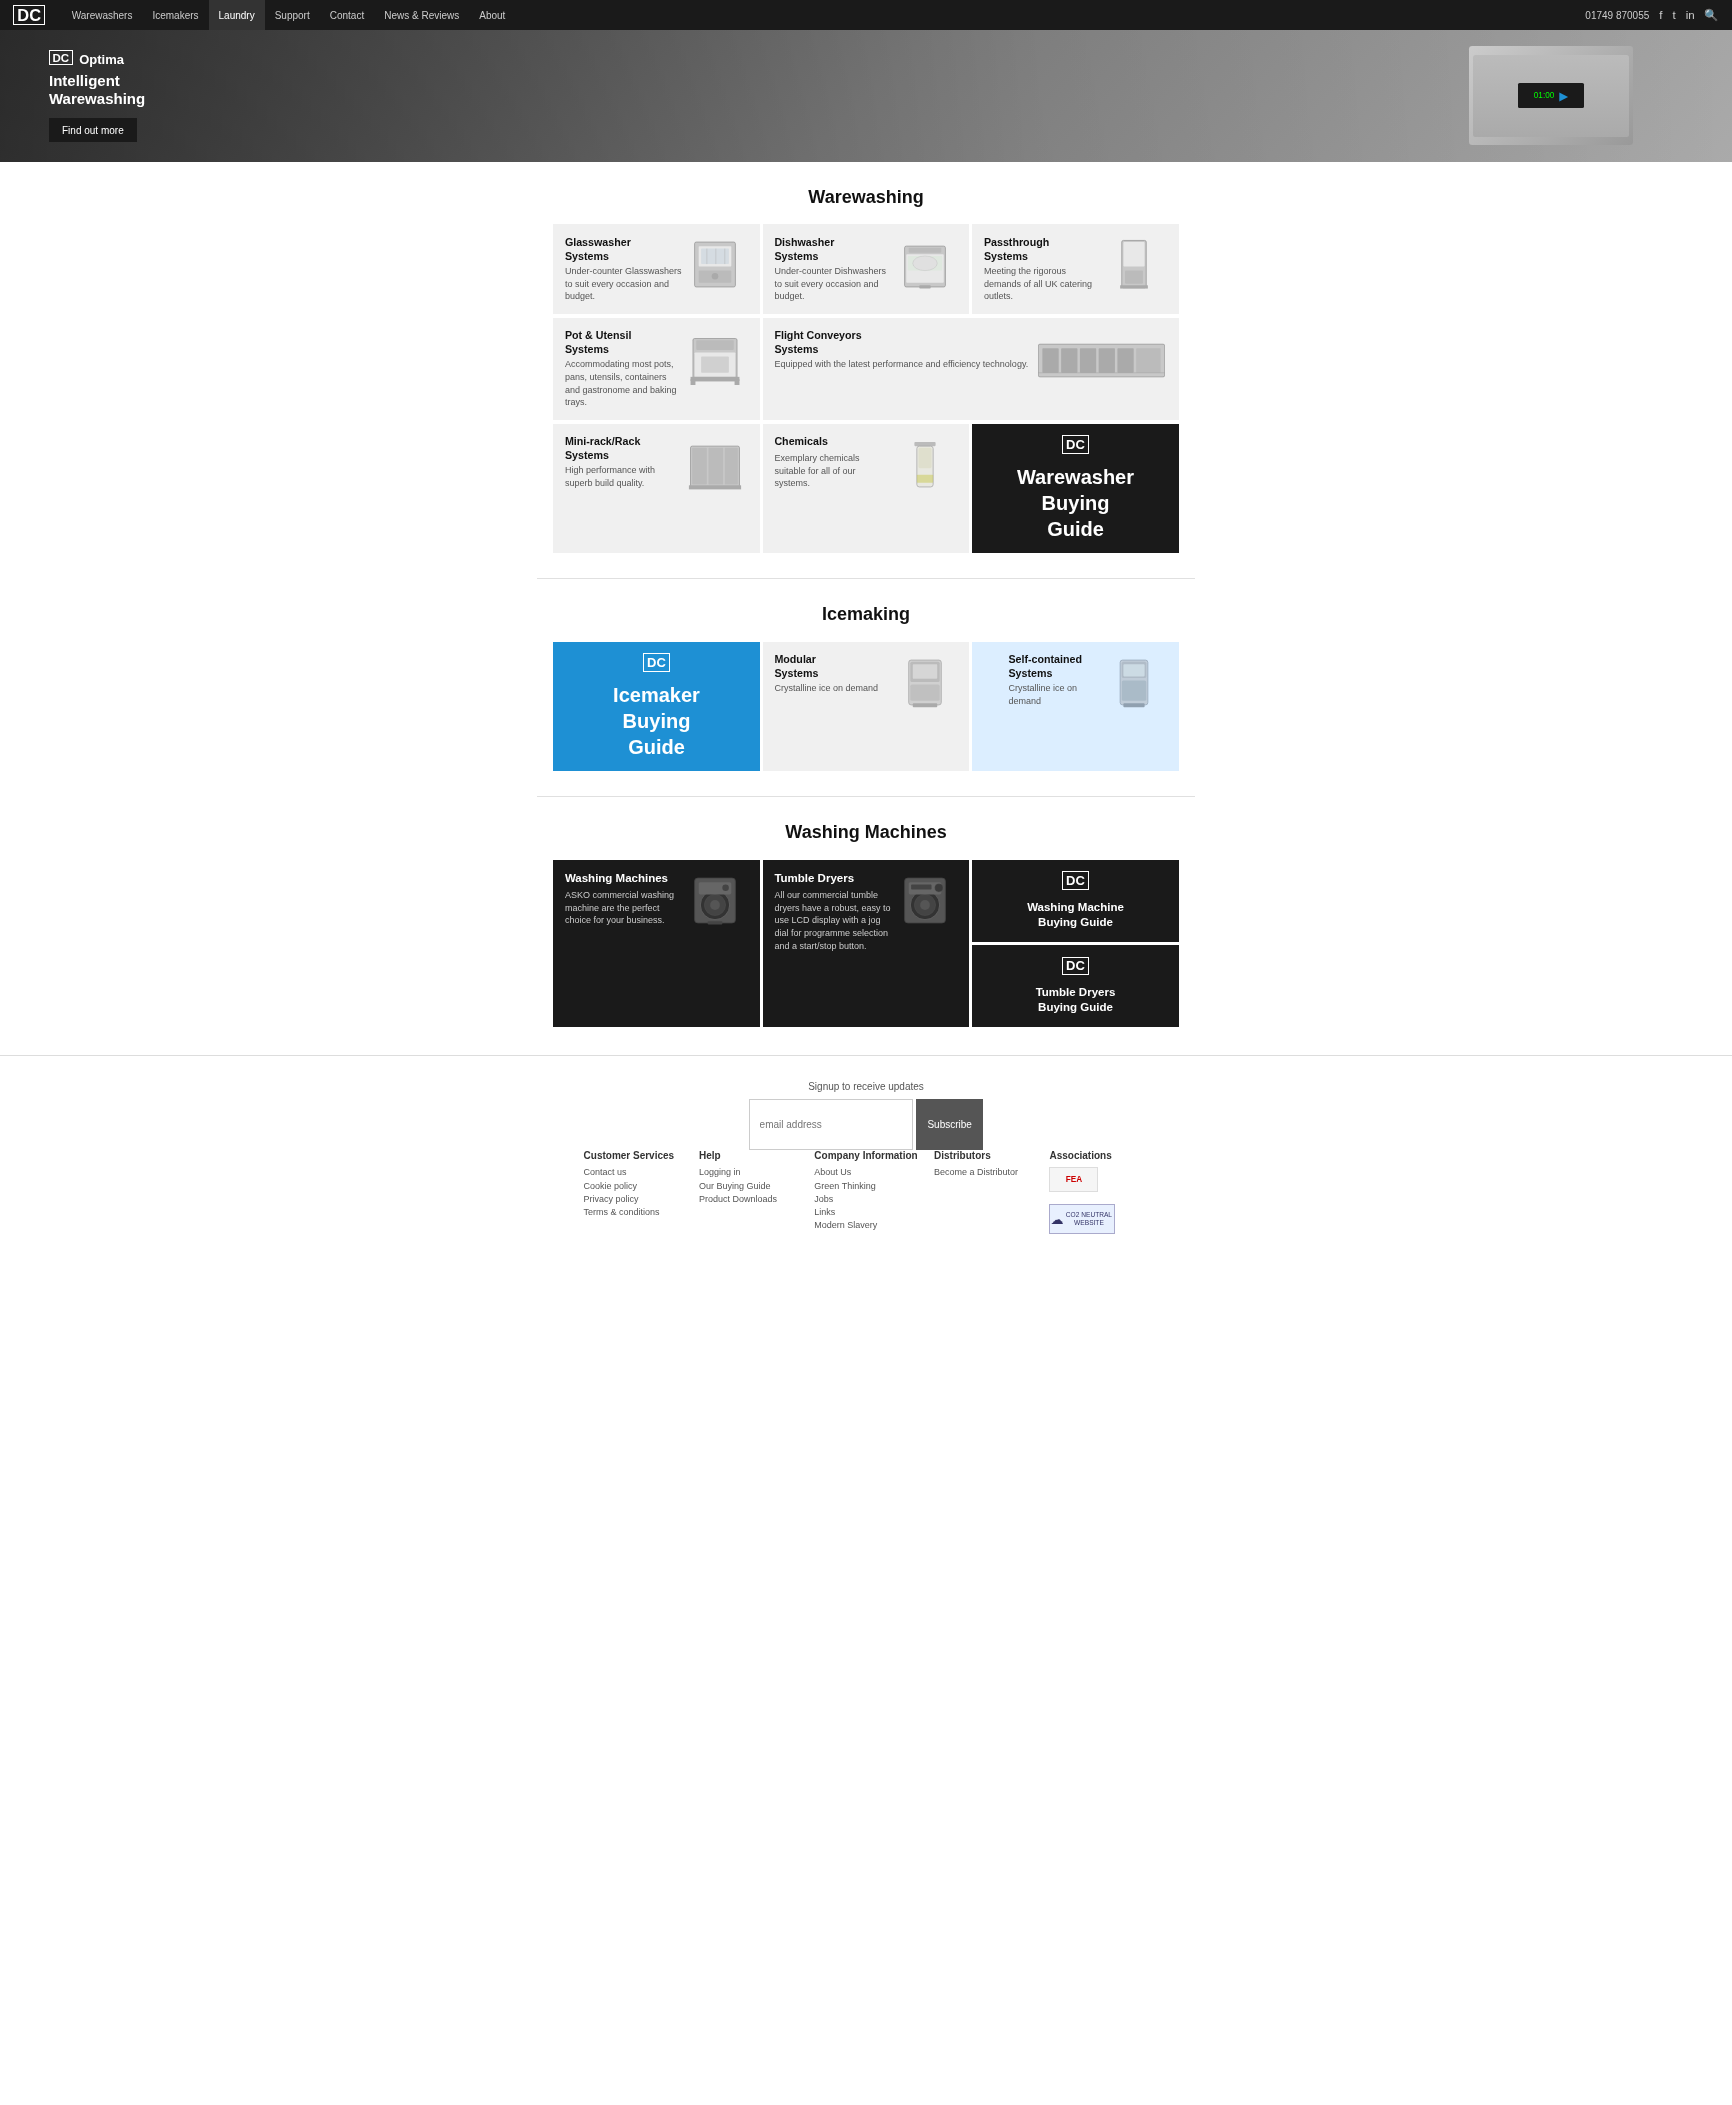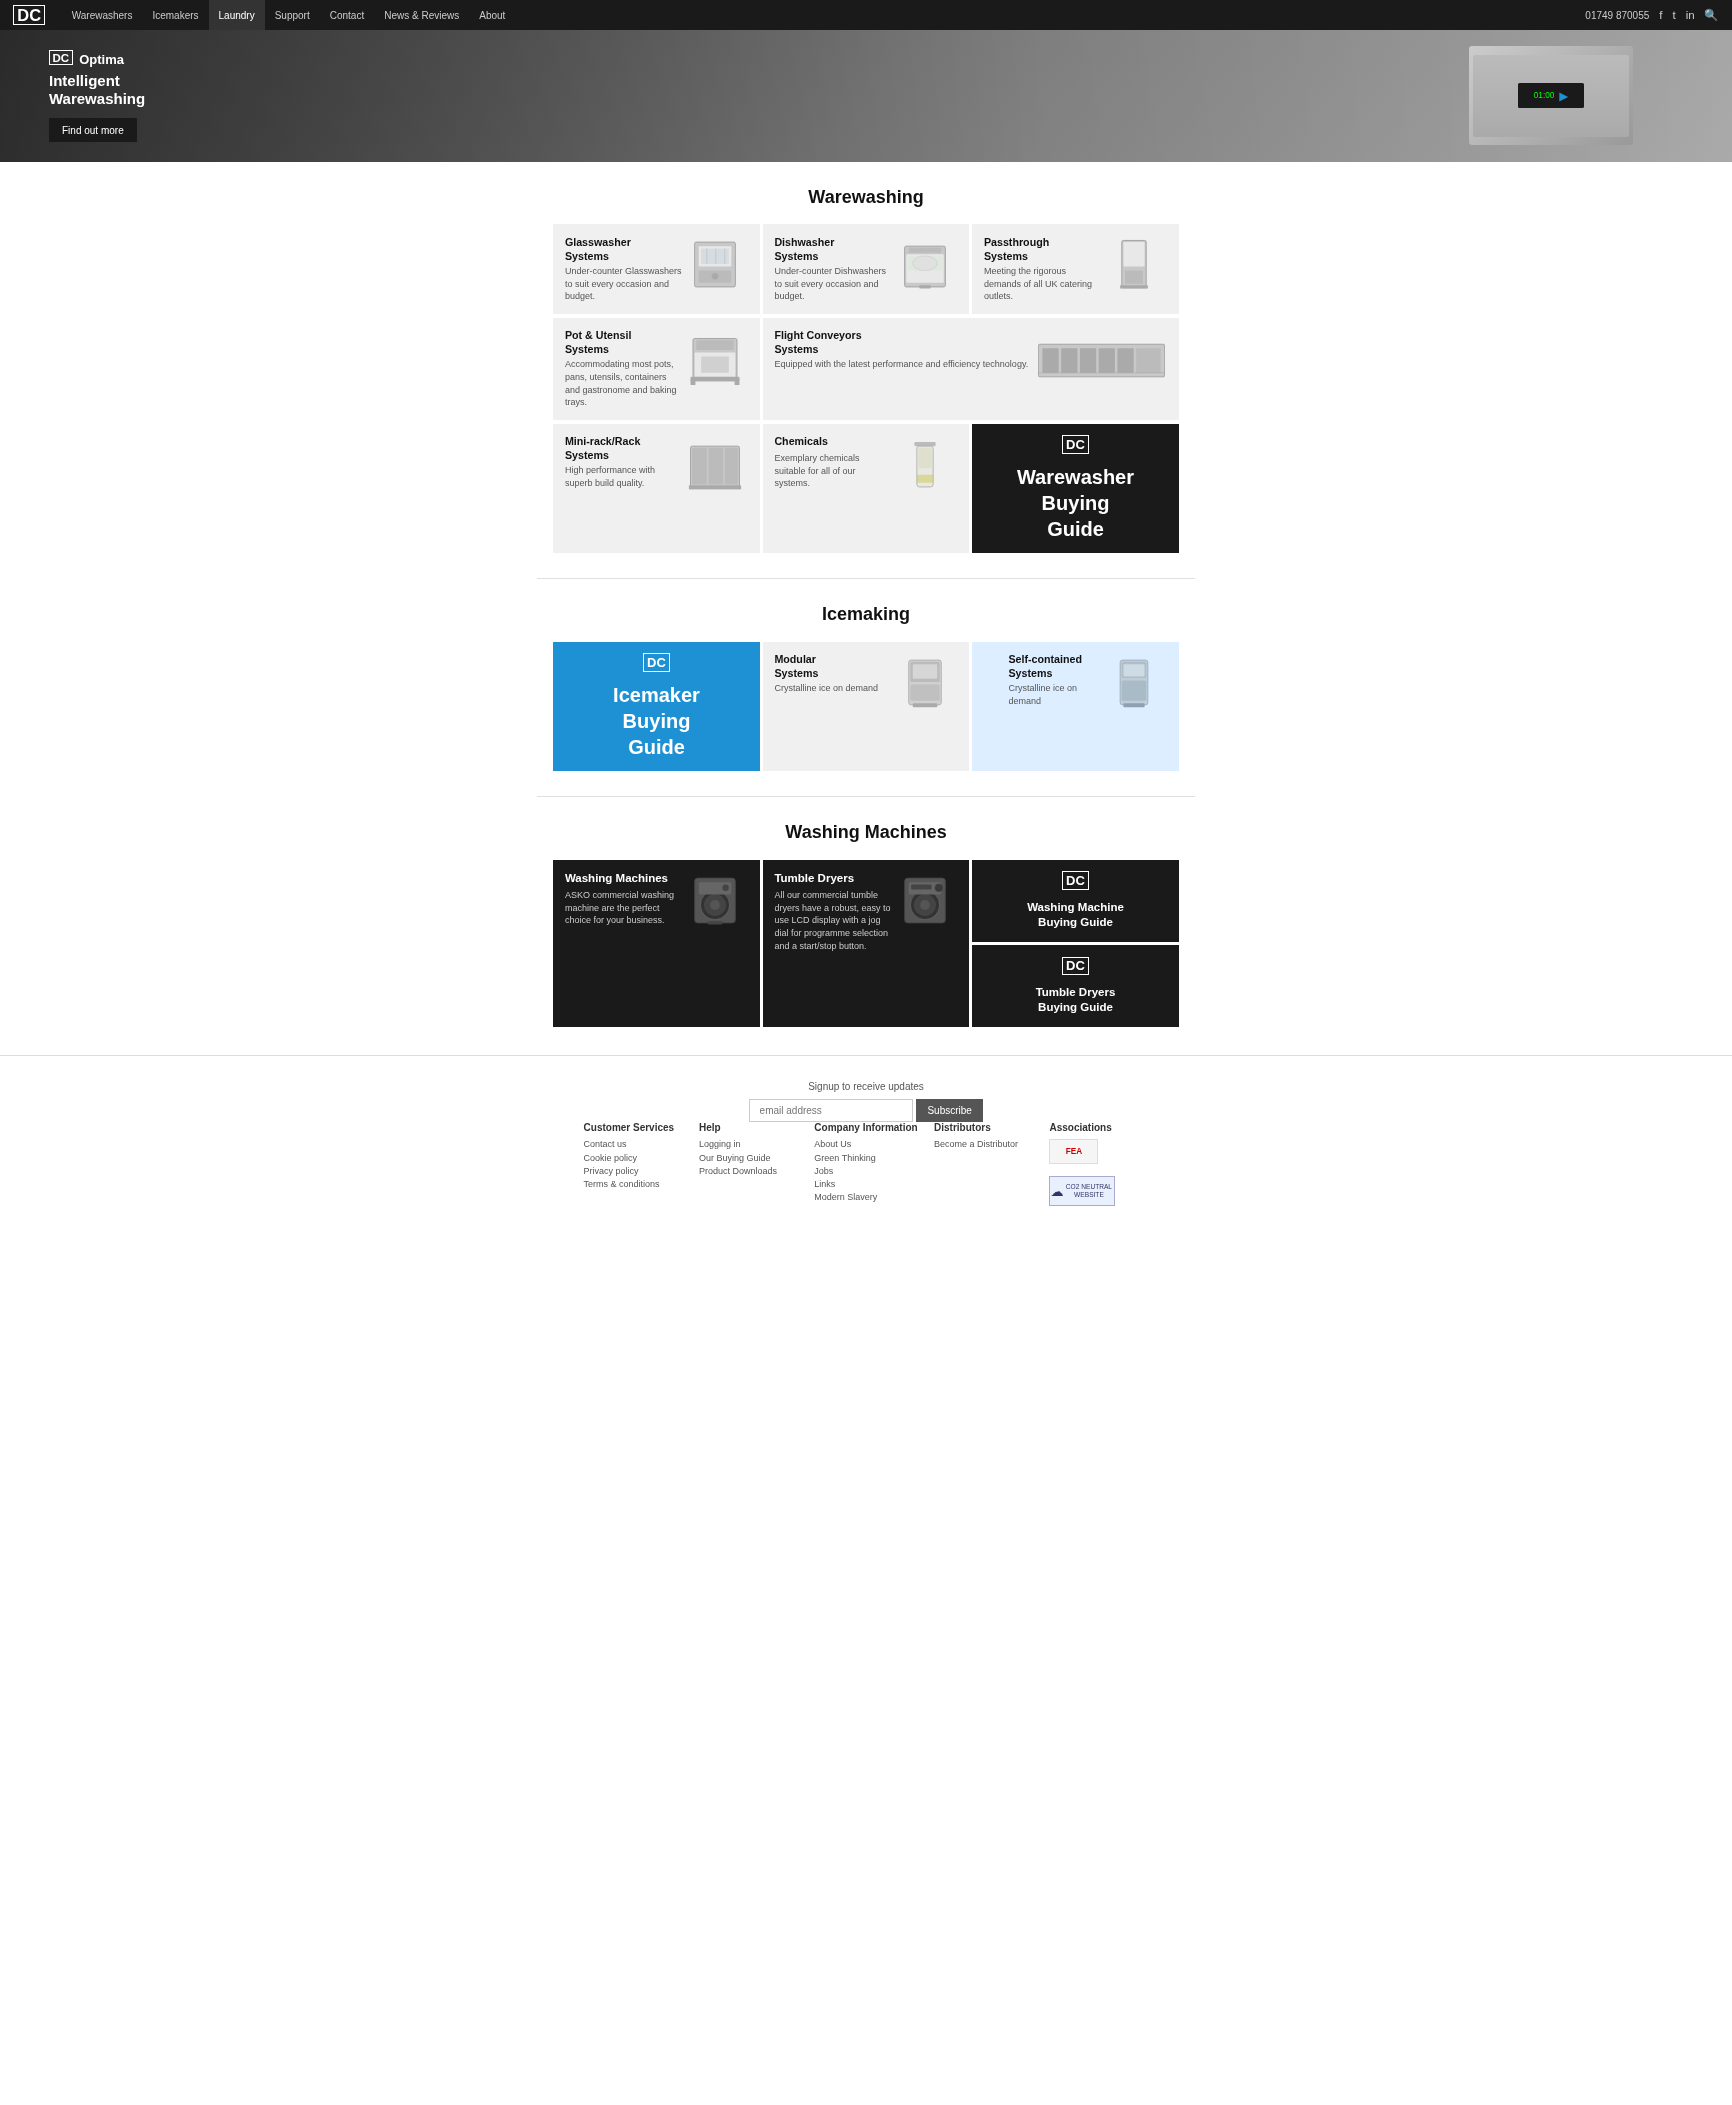--- a/index.html
+++ b/index.html
@@ -190,21 +190,21 @@
       padding: 25px 33px;
       background: #fff;
     }
     .footer-signup {
       text-align: center;
     }
     .footer-signup p { font-size: 10px; color: #555; margin-bottom: 6.6px; }
     .footer-signup-row { display: flex; justify-content: center; gap: 3.3px; }
     .footer-email {
       border: 0.8px solid #ccc;
-      padding: 5px 10px;
+      padding: 19px 10px;
       font-size: 10px;
       width: 164px;
       color: #999;
     }
     .footer-subscribe {
       background: #555;
       color: #fff;
       border: none;
       padding: 5px 11.5px;
       font-size: 10px;

